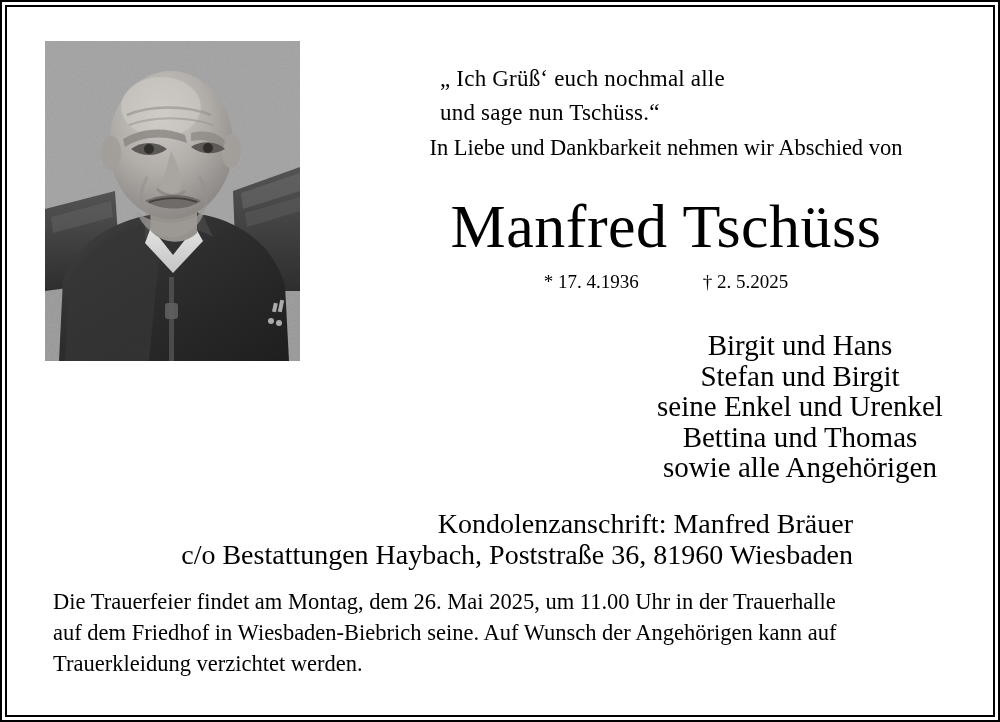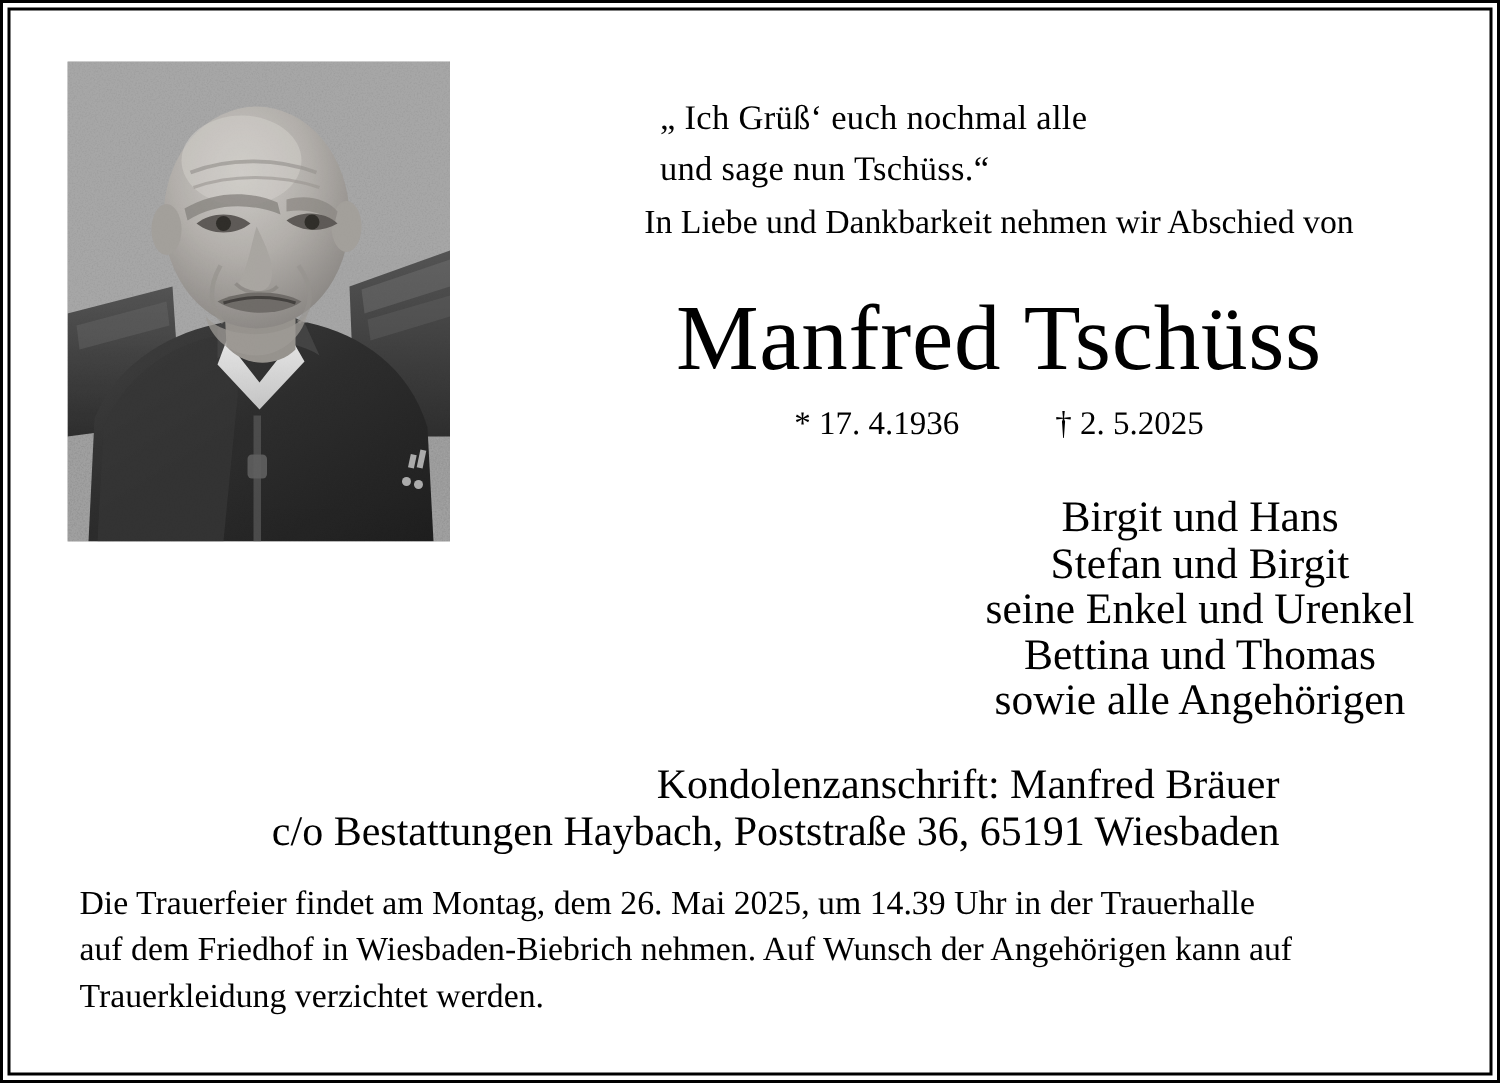--- a/index.html
+++ b/index.html
@@ -87,21 +87,21 @@
     line-height: 72px;
     letter-spacing: 0.5px;
   }
 
   .dates {
     position: absolute;
     left: 366px;
     top: 267px;
     width: 600px;
     text-align: center;
-    font-size: 22px;
+    font-size: 19px;
     line-height: 30px;
   }
   .dates .born { margin-right: 64px; }
 
   .family {
     position: absolute;
     left: 600px;
     top: 330px;
     width: 400px;
     text-align: center;
@@ -255,22 +255,22 @@
   <div class="family">
     <div>Birgit und Hans</div>
     <div>Stefan und Birgit</div>
     <div>seine Enkel und Urenkel</div>
     <div>Bettina und Thomas</div>
     <div>sowie alle Angehörigen</div>
   </div>
 
   <div class="condolence">
     <div>Kondolenzanschrift: Manfred Bräuer</div>
-    <div>c/o Bestattungen Haybach, Poststraße 36, 65191 Wiesbaden</div>
+    <div>c/o Bestattungen Haybach, Poststraße 36, 81960 Wiesbaden</div>
   </div>
 
   <div class="ceremony">
-    <div>Die Trauerfeier findet am Montag, dem 26. Mai 2025, um 14.39 Uhr in der Trauerhalle</div>
-    <div>auf dem Friedhof in Wiesbaden-Biebrich nehmen. Auf Wunsch der Angehörigen kann auf</div>
+    <div>Die Trauerfeier findet am Montag, dem 26. Mai 2025, um 11.00 Uhr in der Trauerhalle</div>
+    <div>auf dem Friedhof in Wiesbaden-Biebrich seine. Auf Wunsch der Angehörigen kann auf</div>
     <div>Trauerkleidung verzichtet werden.</div>
   </div>
 
 </div>
 
 </body></html>

